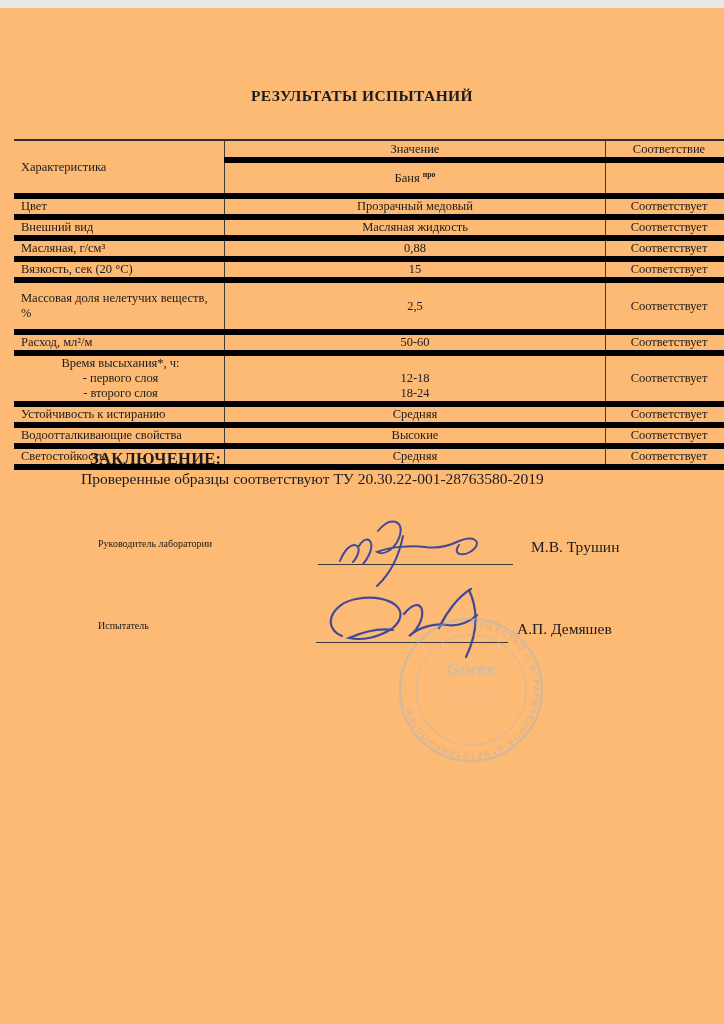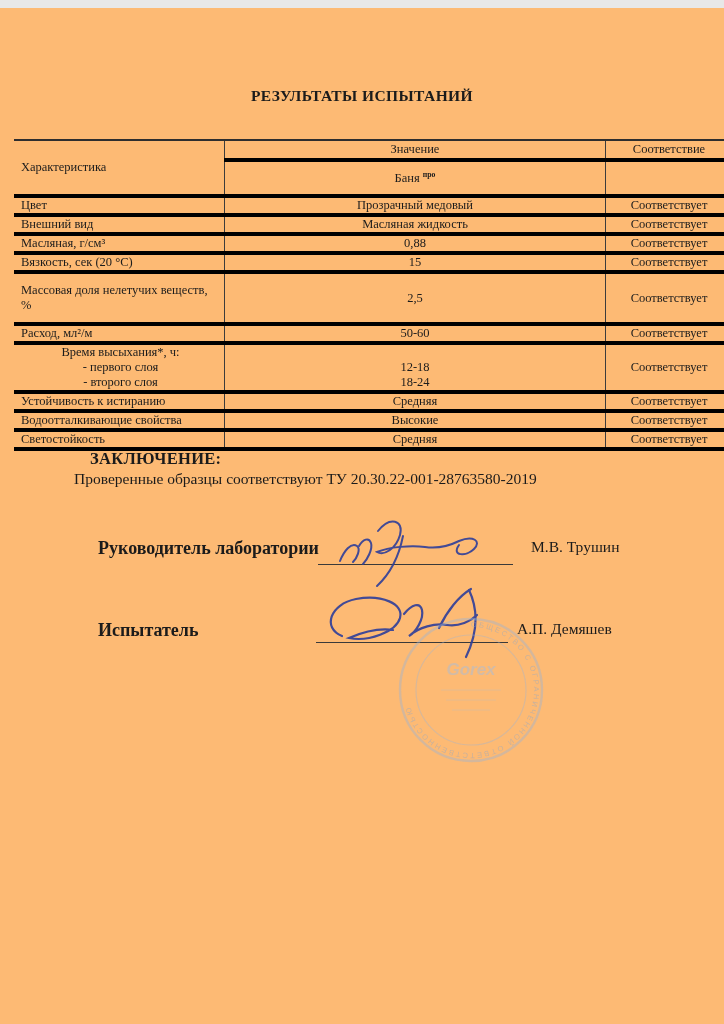--- a/index.html
+++ b/index.html
@@ -23,42 +23,42 @@
   
   .table-wrap { position: absolute; top: 131px; left: 14px; }
   table.results {
     border-collapse: collapse; table-layout: fixed;
     width: 690px; font-size: 12.5px; color: #1c1c1c;
     border-top: 2px solid #2e2e2e;
     border-bottom: 1px solid #3c3c3c;
   }
   table.results td, table.results th {
     padding: 0 4px; line-height: 1.2; font-weight: normal;
-    border-bottom: 4px solid #000000;
+    border-bottom: 6px solid #000000;
     vertical-align: middle;
   }
   .col-name  { width: 199px; text-align: left; padding-left: 7px !important; border-right: 1px solid #3c3c3c; }
   .col-value { width: 372px; text-align: center; }
   .col-conf  { width: 118px; text-align: center; border-left: 1px solid #3c3c3c; border-right: 1px solid #3c3c3c; }
   .hdr { font-weight: bold; text-align: center; }
   tr.hrow1 { height: 20px; }
   tr.hrow2 { height: 36px; }
   tr.r-sm  { height: 16px; }
   tr.r-tall{ height: 52px; }
   tr.r-time{ height: 48px; }
   .sup { font-size: 0.62em; vertical-align: super; font-weight: bold; }
   .multiline div { line-height: 15px; text-align: center; }
   .vlines div { line-height: 15px; text-align: center; }
 
   
   .concl-head { position: absolute; top: 441px; left: 90px; font-weight: bold; font-size: 16.5px; letter-spacing: 0.3px; }
-  .concl-text { position: absolute; top: 462px; left: 74px; font-size: 15.5px; }
+  .concl-text { position: absolute; top: 462px; left: 81px; font-size: 15.5px; }
 
   
-  .sig-label { position: absolute; font-size: 18px; font-weight: bold; }
+  .sig-label { position: absolute; font-size: 10px; }
   .sig-name  { position: absolute; font-size: 15.5px; }
   .sig-line  { position: absolute; height: 0; border-bottom: 1.5px solid #3a3a3a; }
   .sig-svg   { position: absolute; pointer-events: none; }
 
   
   .stamp { position: absolute; top: 597px; left: 386px; opacity: 0.85; pointer-events: none; }
 
   
   .footer {
     position: absolute; top: 956px; left: 80px; right: 80px;

